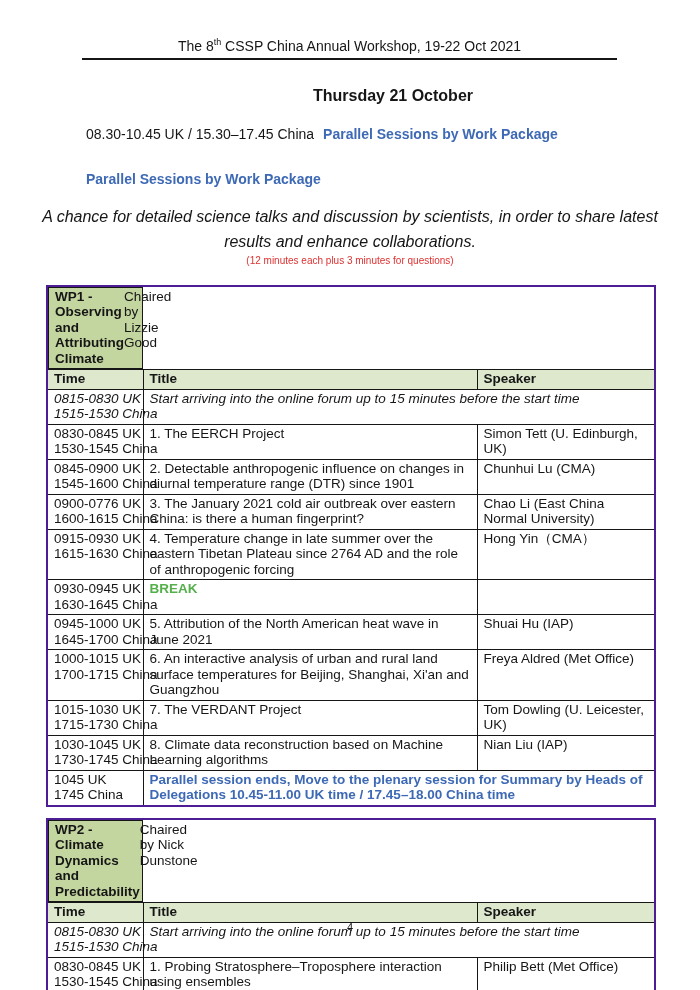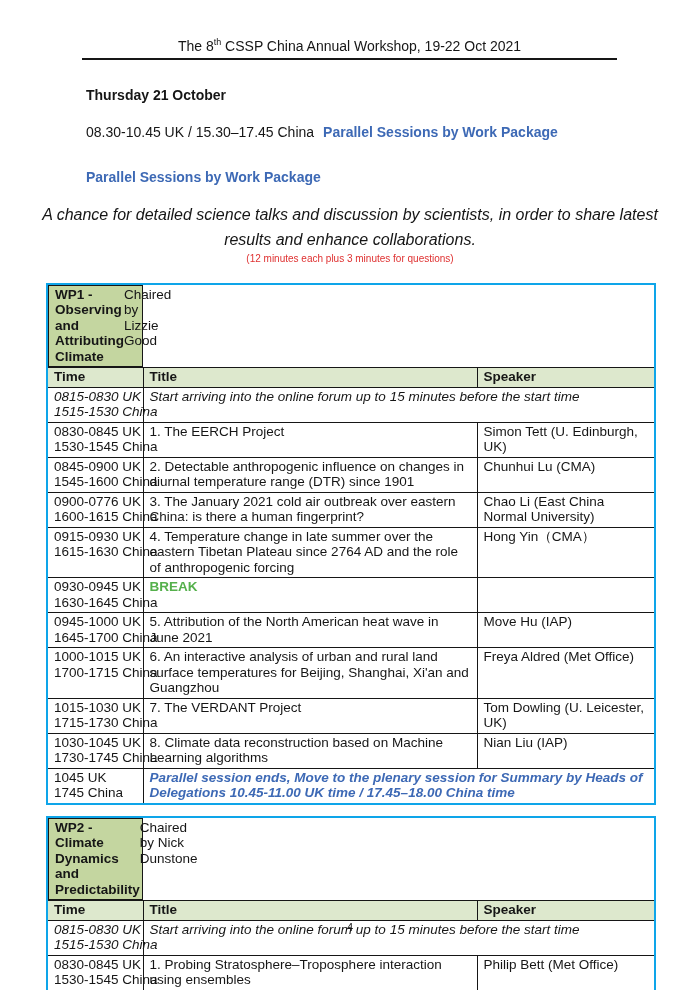--- a/index.html
+++ b/index.html
@@ -6,47 +6,47 @@
   .page{
     width:700px;height:990px;position:relative;background:#fff;
     font-family:"Liberation Sans","DejaVu Sans",sans-serif;color:#161616;
     overflow:hidden;
   }
   .doc-header{
     margin:0 83px 0 82px;padding-top:37px;padding-bottom:4px;
     text-align:center;font-size:14px;border-bottom:2px solid #161616;
   }
   .doc-header sup{font-size:9px;}
-  .date-heading{margin:27px 0 16px 86px;font-weight:700;font-size:14px;}
+  .date-heading{margin:27px 0 16px 86px;font-weight:700;font-size:16px;text-align:center;}
   .sched{margin:21px 0 0 86px;font-size:14px;}
   .sched .label{color:var(--blue);font-weight:700;margin-left:9px;}
   .section-heading{margin:29px 0 0 86px;color:var(--blue);font-weight:700;font-size:14px;}
   .desc{margin:21px 20px 0;text-align:center;font-style:italic;font-size:16px;line-height:17px;}
   .desc.second{margin-top:8px;}
   .note{margin:2px 0 16px;text-align:center;font-size:10px;color:var(--red);line-height:17px;}
   #tables{margin:13px 46px 0;}
   table.wp{
     border-collapse:collapse;width:608px;table-layout:fixed;
-    font-size:13.5px;border:2px solid #0ea5e9;margin-bottom:11px;
+    font-size:13.5px;border:2px solid #4c1d95;margin-bottom:11px;
   }
   table.wp td{
     border:1px solid #161616;vertical-align:top;
     padding:1px 6px 2px;line-height:15.5px;
   }
   td.band{
     background:var(--band);display:flex;justify-content:space-between;
     align-items:baseline;padding:2px 6px;border-bottom:1px solid #161616;
   }
   .band-title{font-weight:700;}
   .band-chair{font-weight:400;margin-right:28px;}
   td.colhdr{background:var(--colhdr);font-weight:700;}
   td.time div{white-space:nowrap;}
   .italic{font-style:italic;}
   td.title.break{color:var(--green);font-weight:700;}
-  td.title.note-msg{color:var(--blue);font-weight:700;font-style:italic;margin-top:28px;}
+  td.title.note-msg{color:var(--blue);font-weight:700;margin-top:28px;}
   .footer{
     position:absolute;top:921px;left:0;width:100%;
     text-align:center;font-size:11px;
   }
 </style>
 </head>
 <body>
 
 <div class="page" style="--blue: #3d69b5; --red: #df3131; --green: #55b04c; --band: #c4d6a0; --colhdr: #dde8cd;">
 
@@ -131,21 +131,21 @@
             </td>
             <td class="title break">BREAK</td>
             <td class="speaker"></td>
           </tr>
           <tr class="row-talk">
             <td class="time">
               <div>0945-1000 UK</div>
               <div>1645-1700 China</div>
             </td>
             <td class="title">5. Attribution of the North American heat wave in June 2021</td>
-            <td class="speaker">Move Hu (IAP)</td>
+            <td class="speaker">Shuai Hu (IAP)</td>
           </tr>
           <tr class="row-talk">
             <td class="time">
               <div>1000-1015 UK</div>
               <div>1700-1715 China</div>
             </td>
             <td class="title">6. An interactive analysis of urban and rural land surface temperatures for Beijing, Shanghai, Xi'an and Guangzhou</td>
             <td class="speaker">Freya Aldred (Met Office)</td>
           </tr>
           <tr class="row-talk">

